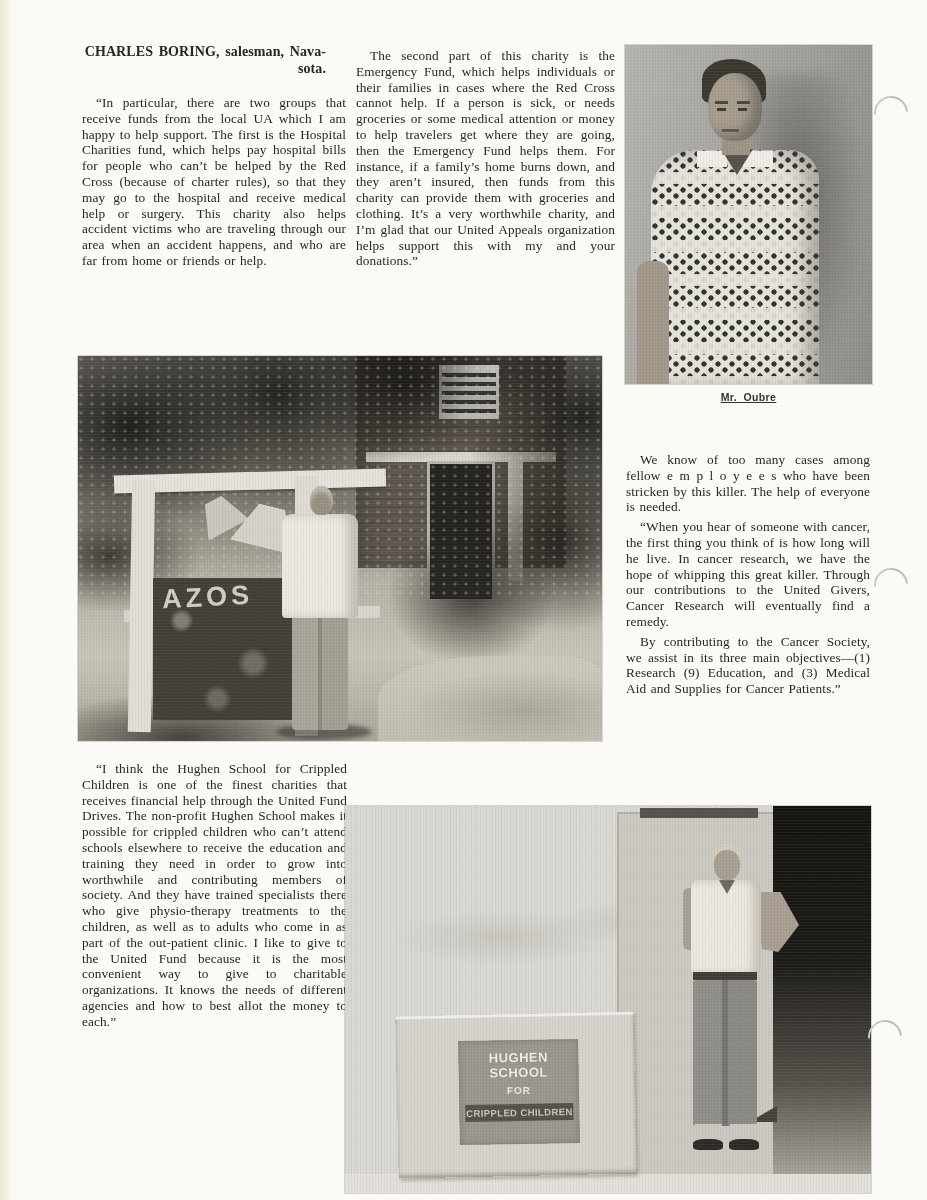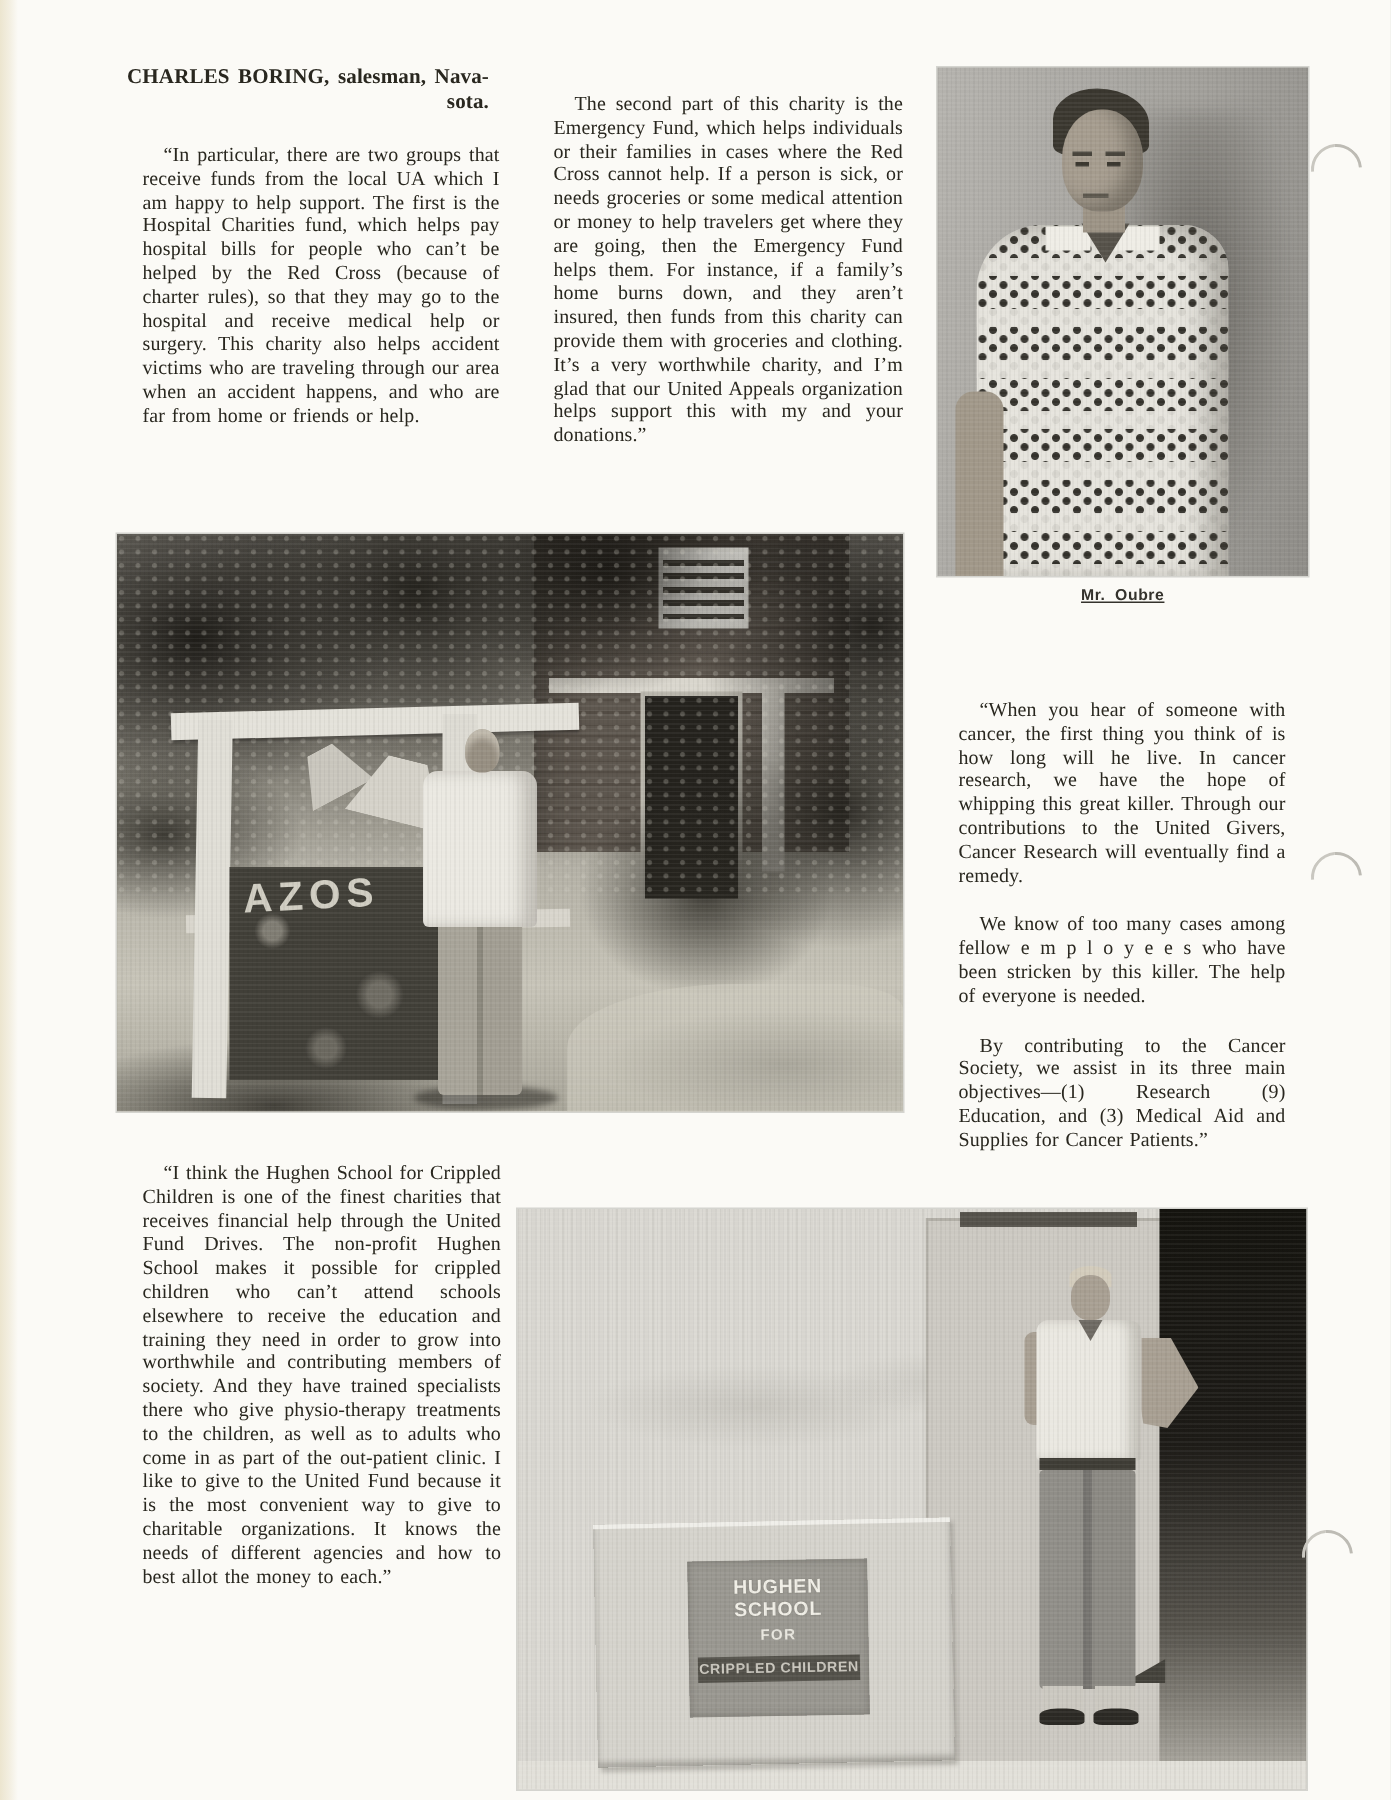--- a/index.html
+++ b/index.html
@@ -9,21 +9,21 @@
     background:#fbfaf6; overflow:hidden;
     font-family:"Liberation Serif","DejaVu Serif",serif;
     color:#29271f;
   }
   .edge-left{
     position:absolute; left:0; top:0; width:12px; height:1200px;
     background:linear-gradient(90deg,#ece5cf 0%,#f3efe2 55%,rgba(251,250,246,0) 100%);
   }
   
   .col{position:absolute; text-align:justify; font-size:13.3px; line-height:15.8px; letter-spacing:.1px; word-spacing:1px;}
-  .col p{margin:17px; text-indent:14px;}
+  .col p{margin:4px; text-indent:14px;}
   .head{font-size:14px; line-height:16.5px; text-align:right; text-indent:0; margin:0 0 18px 0; max-width:248px; word-spacing:2px;}
   .head.tight{margin-bottom:12px;}
   .caption{
     position:absolute; text-align:center;
     font-family:"Liberation Sans","DejaVu Sans",sans-serif;
     font-weight:bold; font-size:10.5px; letter-spacing:.4px; word-spacing:3px; color:#34322c;
   }
   
   .photo{position:absolute; overflow:hidden; box-shadow:0 0 0 1px rgba(40,38,32,.18);}
   .photo *{position:absolute;}
@@ -200,22 +200,22 @@
     <div class="lamp2"></div>
     <div class="lamp1"></div>
     <div class="mb-shadow"></div>
     <div class="mb-pants"></div>
     <div class="mb-shirt"></div>
     <div class="mb-head"></div>
     <div class="grain"></div>
   </div>
 
   <div class="col" style="left:622px; top:448px; width:252px;">
+    <p>We know of too many cases among fellow e m p l o y e e s who have been stricken by this killer. The help of everyone is needed.</p>
     <p>“When you hear of someone with cancer, the first thing you think of is how long will he live. In cancer research, we have the hope of whipping this great killer. Through our contributions to the United Givers, Cancer Research will eventually find a remedy.</p>
-    <p>We know of too many cases among fellow e m p l o y e e s who have been stricken by this killer. The help of everyone is needed.</p>
     <p>By contributing to the Cancer Society, we assist in its three main objectives—(1) Research (9) Education, and (3) Medical Aid and Supplies for Cancer Patients.”</p>
   </div>
 
   <div class="col" style="left:78px; top:757px; width:273px;">
     <p>“I think the Hughen School for Crippled Children is one of the finest charities that receives financial help through the United Fund Drives. The non-profit Hughen School makes it possible for crippled children who can’t attend schools elsewhere to receive the education and training they need in order to grow into worthwhile and contributing members of society. And they have trained specialists there who give physio-therapy treatments to the children, as well as to adults who come in as part of the out-patient clinic. I like to give to the United Fund because it is the most convenient way to give to charitable organizations. It knows the needs of different agencies and how to best allot the money to each.”</p>
   </div>
 
 
   <div class="photo ph-hughen">
     <div class="wall-tex"></div>

